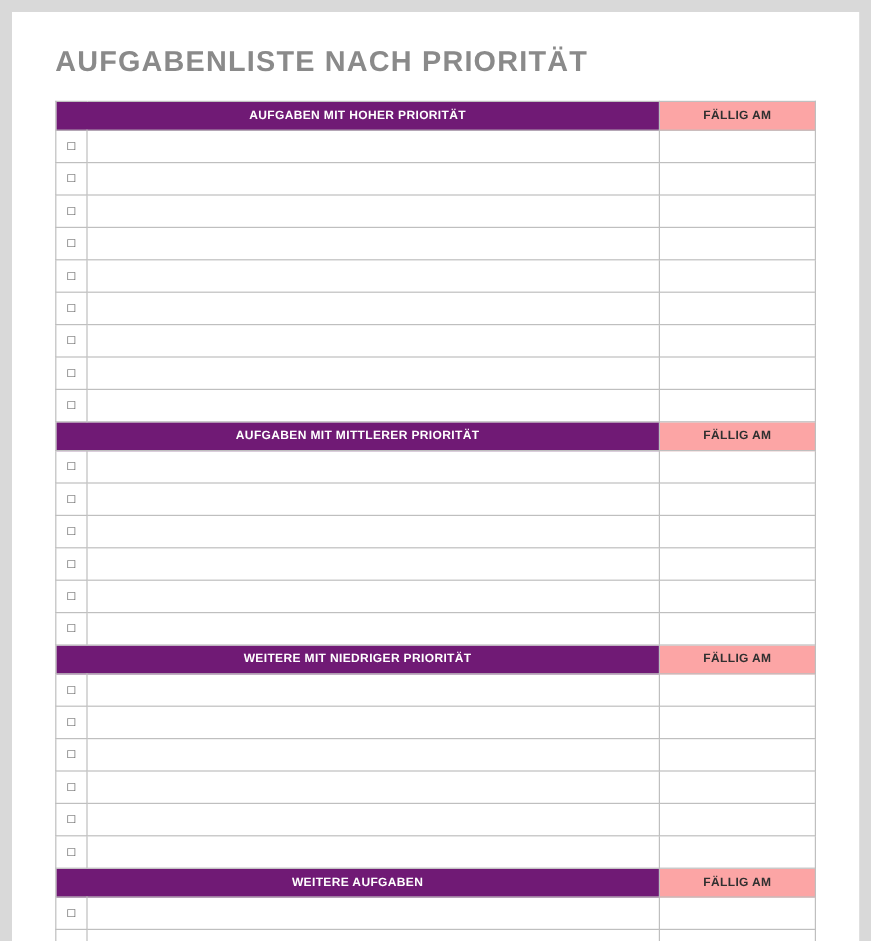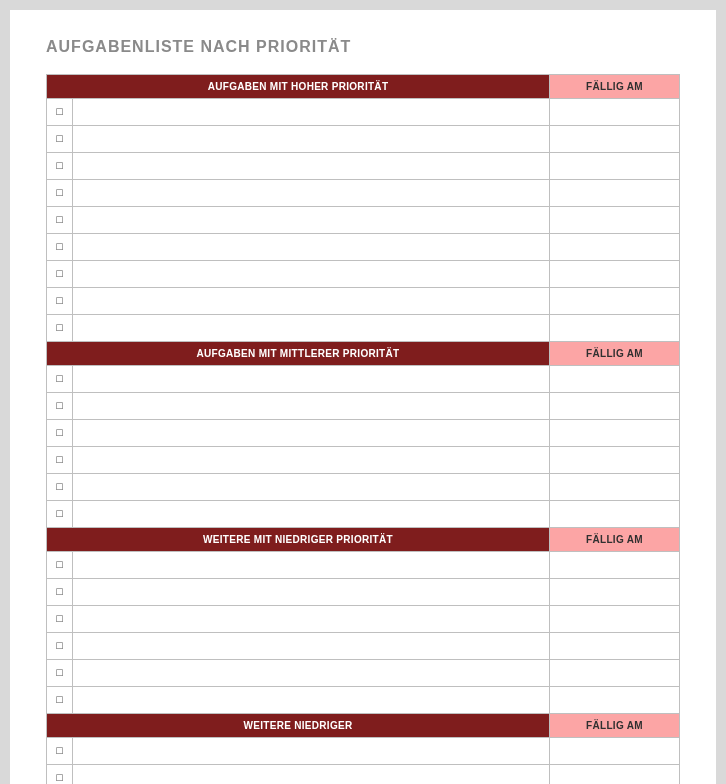--- a/index.html
+++ b/index.html
@@ -10,40 +10,40 @@
     width: 726px;
   }
   .page {
     background: #ffffff;
     width: 706px;
     margin: 0 auto;
     padding: 28px 36px 0 36px;
     min-height: 764px;
   }
   .title {
-    font-size: 16px;
+    font-size: 24px;
     font-weight: bold;
     letter-spacing: 1px;
     color: #8a8a8a;
     margin-bottom: 18px;
   }
   table {
     border-collapse: collapse;
     width: 100%;
     table-layout: fixed;
   }
   col.check-col { width: 26px; }
   col.task-col  { width: auto; }
   col.due-col   { width: 130px; }
   th, td {
     border: 1px solid #bfbfbf;
     font-size: 10px;
   }
   th.dark {
-    background: #7f1d1d;
+    background: #701a75;
     color: #ffffff;
     padding: 6px 4px;
     font-weight: bold;
     text-align: center;
     letter-spacing: 0.3px;
   }
   th.light {
     background: #fca5a5;
     color: #303030;
     padding: 6px 4px;
@@ -190,21 +190,21 @@
           <td class="check-cell">☐</td>
           <td class="task-cell"></td>
           <td class="due-cell"></td>
         </tr>
         <tr>
           <td class="check-cell">☐</td>
           <td class="task-cell"></td>
           <td class="due-cell"></td>
         </tr>
         <tr>
-          <th class="dark" colspan="2">WEITERE NIEDRIGER</th>
+          <th class="dark" colspan="2">WEITERE AUFGABEN</th>
           <th class="light">FÄLLIG AM</th>
         </tr>
         <tr>
           <td class="check-cell">☐</td>
           <td class="task-cell"></td>
           <td class="due-cell"></td>
         </tr>
         <tr>
           <td class="check-cell">☐</td>
           <td class="task-cell"></td>

